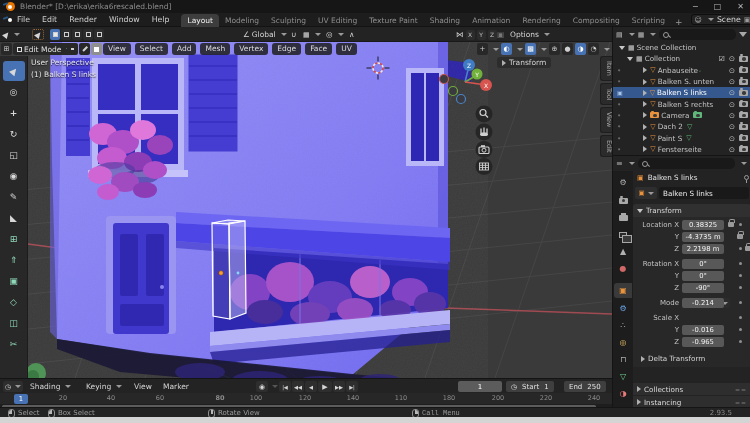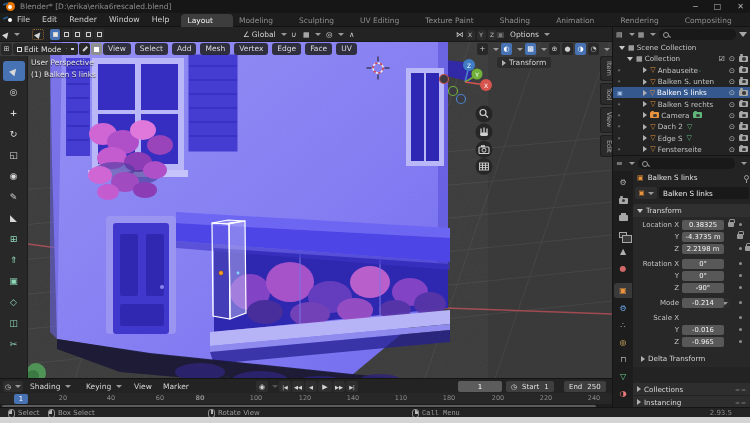--- a/index.html
+++ b/index.html
@@ -70,21 +70,21 @@
   .blender-logo::after { content:""; position:absolute; left:-3px; top:1px; width:5px; height:2px;
                          background:#265787; transform:rotate(-20deg); }
   .win-controls { position:absolute; right:6px; top:0; height:13px; display:flex; gap:16px;
                   align-items:center; color:#b8b8b8; font-size:8px; }
 
   
   .topbar { left:0; top:13px; width:750px; height:14px; background:#1d1d1d; border-bottom:1px solid #131313;
             display:flex; align-items:center; font-size:7.8px; }
   .topbar .menu { color:#cfcfcf; padding:0 6px; }
   .ws-tabs { display:flex; margin-left:6px; height:14px; align-items:flex-end; }
-  .ws-tab { color:#8f8f8f; padding:2px 20px 2px 6px; font-size:7.5px; white-space:nowrap; }
+  .ws-tab { color:#8f8f8f; padding:2px 6px 2px 6px; font-size:7.5px; white-space:nowrap; }
   .ws-tab.active { background:#3d3d3d; color:#f0f0f0; border-radius:4px 4px 0 0; }
   .ws-add { color:#9a9a9a; padding:0 4px; font-size:9px; }
   .id-field { height:11px; background:#232323; border:1px solid #0e0e0e; border-radius:3px;
               display:flex; align-items:center; padding:0 3px; gap:3px; color:#d8d8d8; }
 
   
   .toolsettings { left:0; top:27px; width:612px; height:15px; background:#232323;
                   border-bottom:1px solid #191919; }
   .ts-item { position:absolute; top:2px; height:11px; display:flex; align-items:center; gap:2px;
              color:#d5d5d5; font-size:7.5px; }
@@ -669,21 +669,21 @@
       <span class="green-mark" style="margin-left:4px;font-size:7px;">▽</span>
       <span class="out-toggles">
           <span class="eye">⊙</span>
           <span class="cam-ico"></span>
         </span>
     </div>
     <div class="out-row" style="top:105.4px;">
       <span style="margin-left:4px;color:#6a6a6a;">•</span>
         <span style="margin-left:22px;" class="tri-r"></span>
       <span class="out-icon">▽</span>
-      <span>Edge S</span>
+      <span>Paint S</span>
       <span class="green-mark" style="margin-left:4px;font-size:7px;">▽</span>
       <span class="out-toggles">
           <span class="eye">⊙</span>
           <span class="cam-ico"></span>
         </span>
     </div>
     <div class="out-row" style="top:116.7px;">
       <span style="margin-left:4px;color:#6a6a6a;">•</span>
         <span style="margin-left:22px;" class="tri-r"></span>
       <span class="out-icon">▽</span>
@@ -854,21 +854,21 @@
     </div>
     <div class="abs" style="left:564px;top:2px;height:11px;background:#3f3f3f;border-radius:2px;display:flex;align-items:center;padding:0 5px;gap:5px;font-size:7px;color:#e0e0e0;">
       <span>End</span>
       <span>250</span>
     </div>
     <div class="ruler">
       <span class="frame-pill">1</span>
       <span class="tick" style="left:55px;">20</span>
       <span class="tick" style="left:103px;">40</span>
       <span class="tick" style="left:152px;">60</span>
-      <span class="tick" style="left:192px;font-weight:bold;">80</span>
+      <span class="tick" style="left:212px;font-weight:bold;">80</span>
       <span class="tick" style="left:248px;">100</span>
       <span class="tick" style="left:297px;">120</span>
       <span class="tick" style="left:345px;">140</span>
       <span class="tick" style="left:393px;">110</span>
       <span class="tick" style="left:441px;">180</span>
       <span class="tick" style="left:490px;">200</span>
       <span class="tick" style="left:538px;">220</span>
       <span class="tick" style="left:586px;">240</span>
     </div>
     <div class="tl-scroll">

